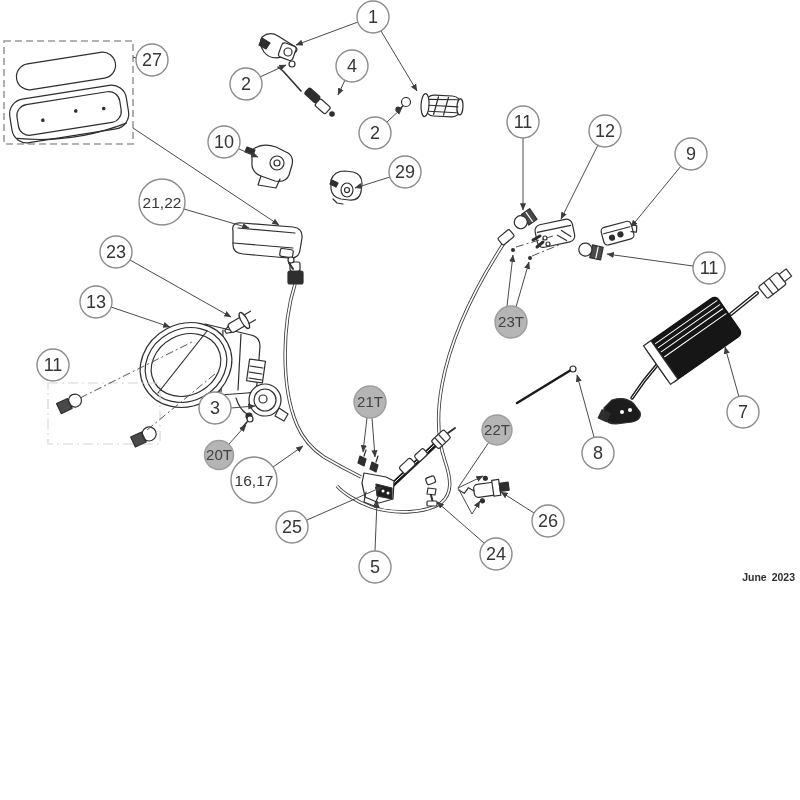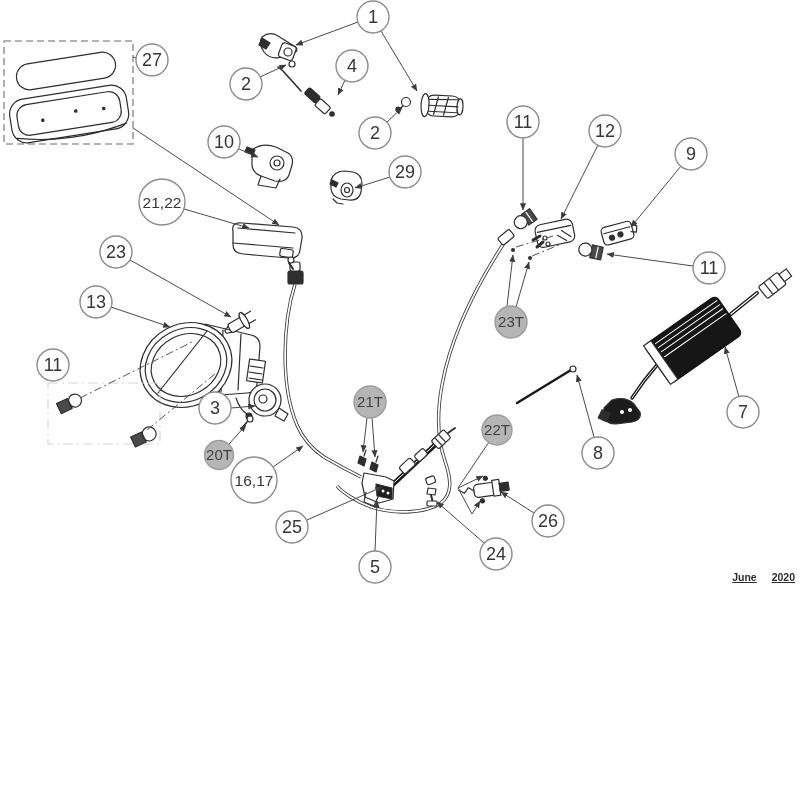--- a/index.html
+++ b/index.html
@@ -14,21 +14,21 @@
   .leader{stroke:var(--leader,#4a4a4a);stroke-width:1;fill:none;}
   .dashdot{stroke:#555;stroke-width:1;fill:none;stroke-dasharray:8 3 2 3;}
   .cable-outer{fill:none;stroke:#3a3a3a;stroke-width:3.4;}
   .cable-core{fill:none;stroke:#fff;stroke-width:1.7;}
   .co circle{fill:var(--callout-fill,#fff);stroke:var(--callout-border,#8c8c8c);stroke-width:1.4;}
   .co text{font-family:"Liberation Sans",sans-serif;font-size:18px;fill:var(--callout-text,#363636);text-anchor:middle;}
   .co.wide text{font-size:15.5px;}
   .co.filled circle{fill:var(--callout-filled,#b5b5b5);stroke:#9c9c9c;}
   .co.filled text{font-size:15px;fill:#414141;}
   .footer{position:absolute;top:571px;right:5px;font-size:10.5px;font-weight:bold;color:#2e2e2e;}
-  .footer span{margin-left:15px;text-decoration:underline;}
+  .footer span{margin-left:5px;}
 </style>
 </head>
 <body>
 
 <div class="stage">
 <svg width="800" height="800" viewBox="0 0 800 800">
   <defs>
     <marker id="arr" viewBox="0 0 10 10" refX="8.5" refY="5" markerWidth="8" markerHeight="8" orient="auto-start-reverse">
       <path d="M0,1.2 L9,5 L0,8.8 z" fill="#3c3c3c"></path>
     </marker>
@@ -419,15 +419,15 @@
           <text x="743" y="412" dy="6">7</text>
         </g>
     <g class="co">
           <circle cx="598" cy="453" r="16"></circle>
           <text x="598" y="453" dy="6">8</text>
         </g>
   </g>
 </svg>
 
 <div class="footer">
-  <span>June</span><span>2020</span>
+  <span>June</span><span>2023</span>
 </div>
 </div>
 
 </body></html>

